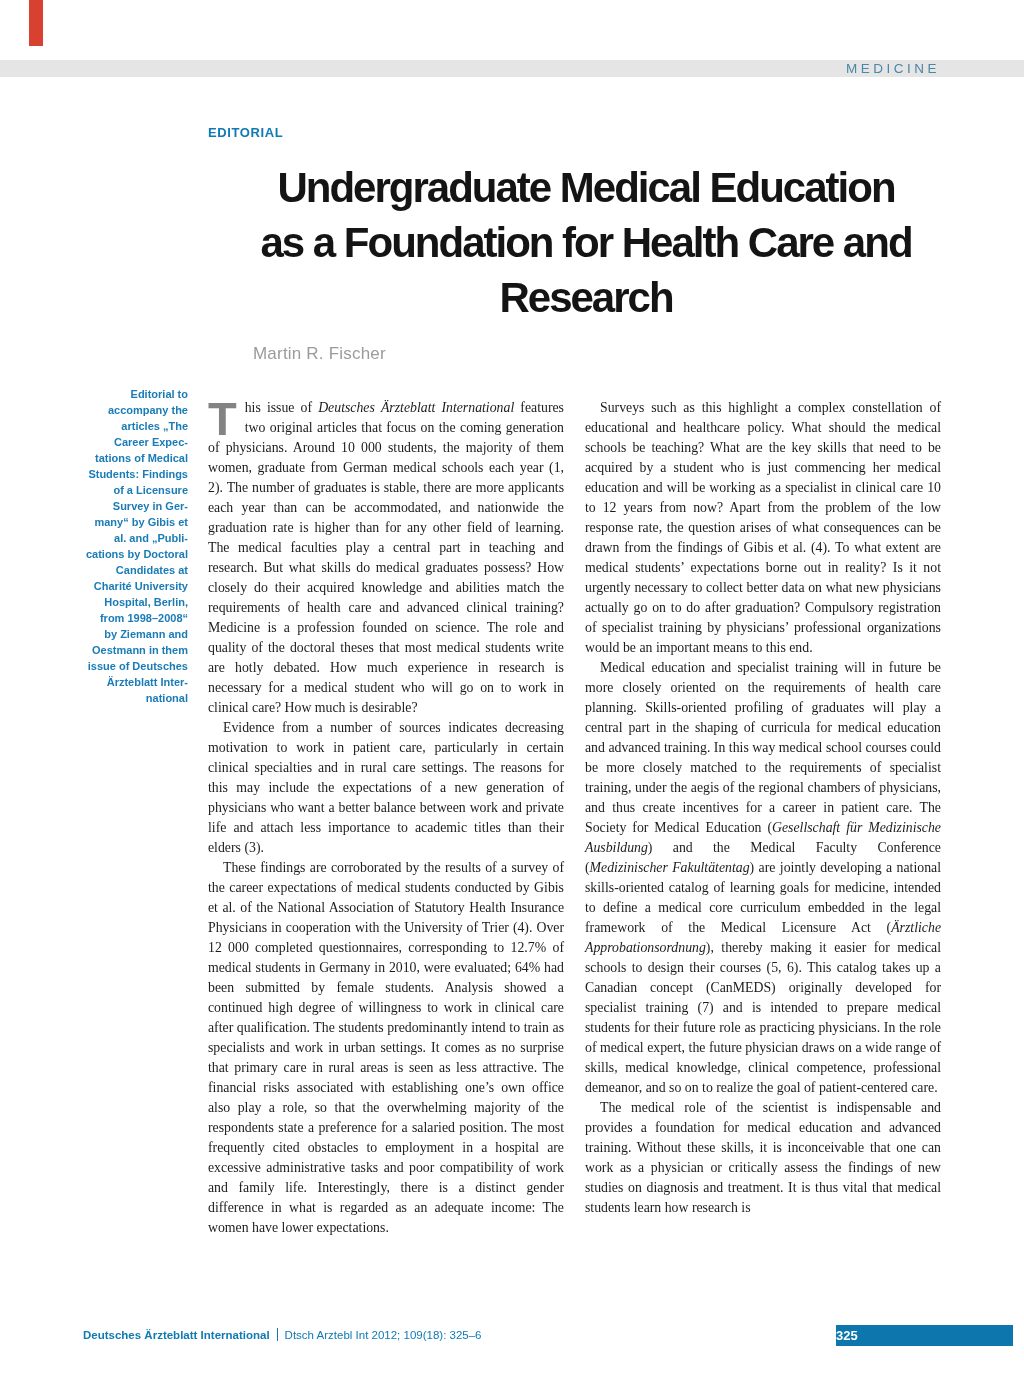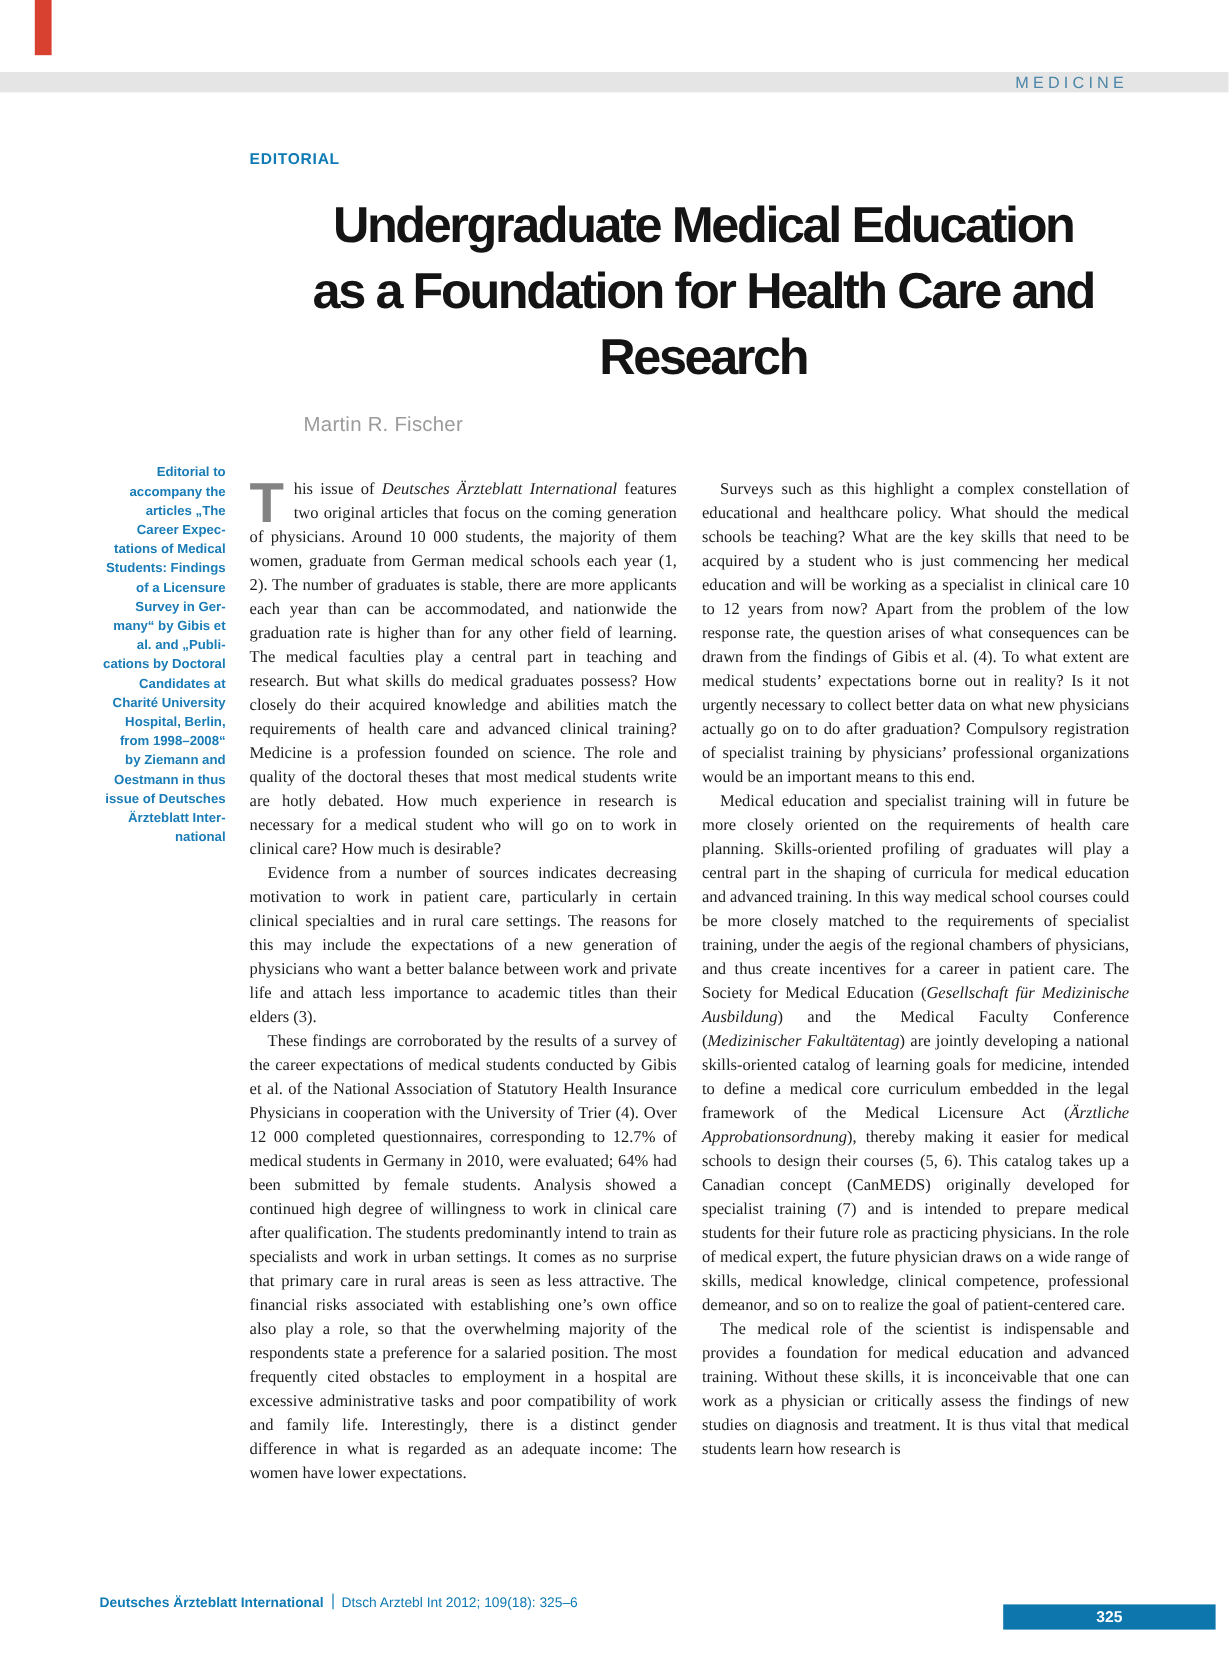--- a/index.html
+++ b/index.html
@@ -124,22 +124,21 @@
   }
   .page-num-badge {
     position: absolute;
     left: 836px; top: 1325px;
     width: 177px; height: 21px;
     background: #0d76ad;
     color: #ffffff;
     font-weight: bold;
     font-size: 13px;
     line-height: 21px;
-    text-align: center;
-    margin-top: 12px;
+    text-align: left;
   }
 </style>
 </head>
 <body>
 
 <div class="page">
 
   <div class="page-tab"></div>
 
   <div class="top-banner">
@@ -166,21 +165,21 @@
     <div>of a Licensure</div>
     <div>Survey in Ger-</div>
     <div>many“ by Gibis et</div>
     <div>al. and „Publi-</div>
     <div>cations by Doctoral</div>
     <div>Candidates at</div>
     <div>Charité University</div>
     <div>Hospital, Berlin,</div>
     <div>from 1998–2008“</div>
     <div>by Ziemann and</div>
-    <div>Oestmann in thus</div>
+    <div>Oestmann in them</div>
     <div>issue of Deutsches</div>
     <div>Ärzteblatt Inter-</div>
     <div>national</div>
   </div>
 
   <div class="body-col col-1">
     <p class="opening"><span class="dropcap">T</span><span>his issue of </span><span class="ital">Deutsches Ärzteblatt International</span><span> features two original articles that focus on the coming generation of physicians. Around 10 000 students, the majority of them women, graduate from German medical schools each year (1, 2). The number of graduates is stable, there are more applicants each year than can be accommodated, and nationwide the graduation rate is higher than for any other field of learning. The medical faculties play a central part in teaching and research. But what skills do medical graduates possess? How closely do their acquired knowledge and abilities match the requirements of health care and advanced clinical training? Medicine is a profession founded on science. The role and quality of the doctoral theses that most medical students write are hotly debated. How much experience in research is necessary for a medical student who will go on to work in clinical care? How much is desirable?</span></p>
     <p>Evidence from a number of sources indicates decreasing motivation to work in patient care, particularly in certain clinical specialties and in rural care settings. The reasons for this may include the expectations of a new generation of physicians who want a better balance between work and private life and attach less importance to academic titles than their elders (3).</p>
     <p>These findings are corroborated by the results of a survey of the career expectations of medical students conducted by Gibis et al. of the National Association of Statutory Health Insurance Physicians in cooperation with the University of Trier (4). Over 12 000 completed questionnaires, corresponding to 12.7% of medical students in Germany in 2010, were evaluated; 64% had been submitted by female students. Analysis showed a continued high degree of willingness to work in clinical care after qualification. The students predominantly intend to train as specialists and work in urban settings. It comes as no surprise that primary care in rural areas is seen as less attractive. The financial risks associated with establishing one’s own office also play a role, so that the overwhelming majority of the respondents state a preference for a salaried position. The most frequently cited obstacles to employment in a hospital are excessive administrative tasks and poor compatibility of work and family life. Interestingly, there is a distinct gender difference in what is regarded as an adequate income: The women have lower expectations.</p>
   </div>

